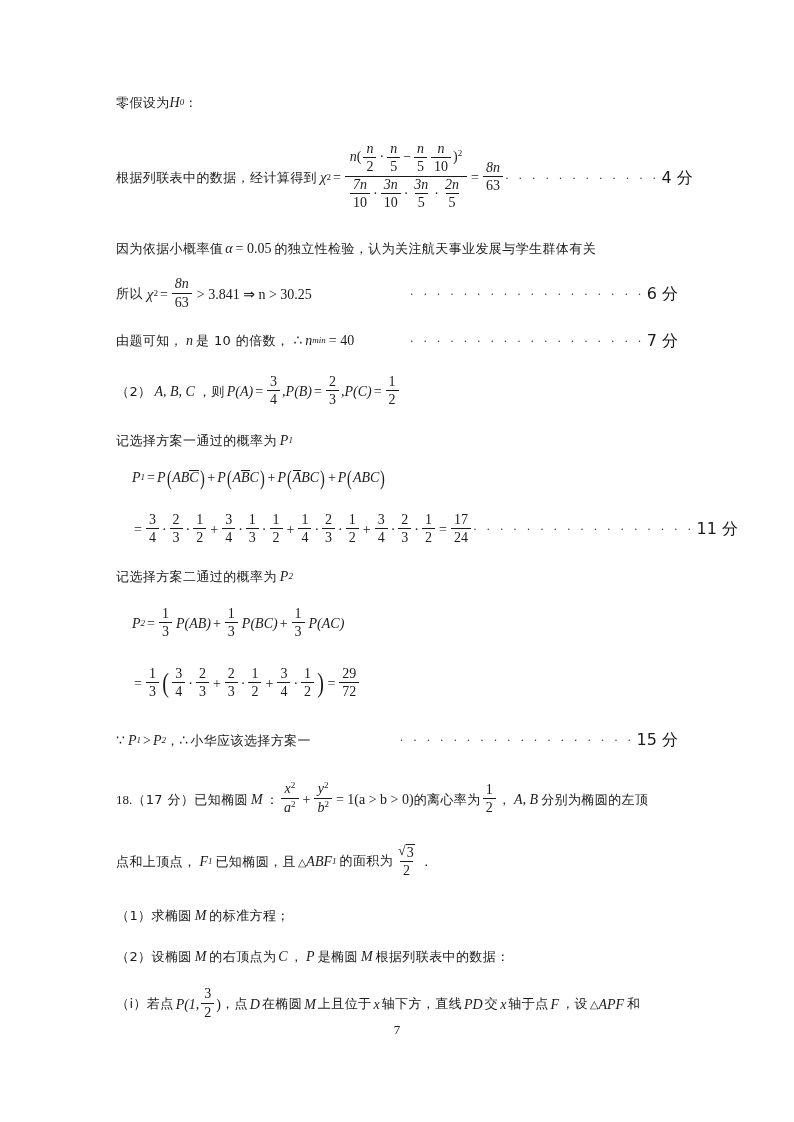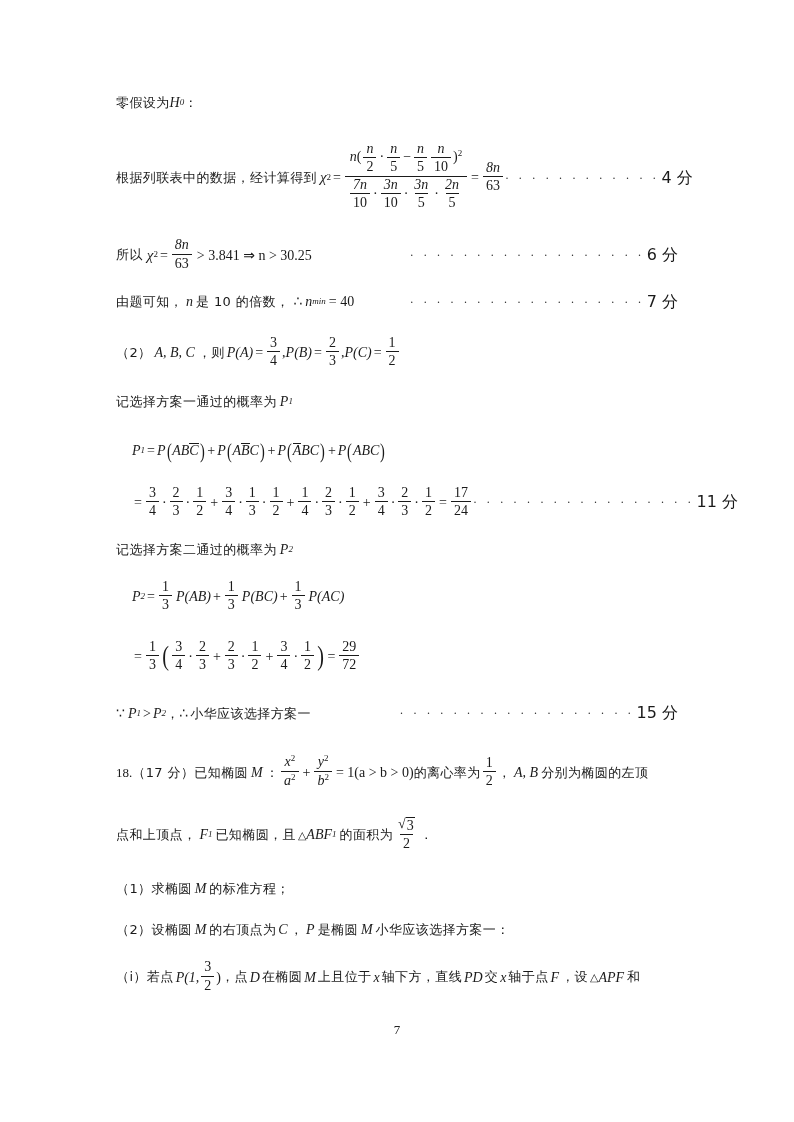--- a/index.html
+++ b/index.html
@@ -104,20 +104,26 @@
         <span class="num mi">8n</span>
         <span class="den mn">63</span>
       </span>
 
       <span class="leader">
         <span class="dots">· · · · · · · · · · · ·</span>
         <span class="score">4 分</span>
       </span>
     </div>
 
+    <div class="line blk" style="margin-bottom:18px;">
+      <span class="cn">因为依据小概率值</span>
+      <span class="mi" style="padding-left:2px;">α</span>
+      <span class="mn" style="padding:0 3px;">= 0.05</span>
+      <span class="cn">的独立性检验，认为关注航天事业发展与学生群体有关</span>
+    </div>
 
     <div class="line blk" style="margin-bottom:18px;">
       <span class="cn">所以</span>
       <span class="chi" style="font-size:15px;padding-left:4px;">χ</span>
         <span class="sup">2</span>
       <span class="mo">=</span>
       <span class="frac">
         <span class="num mi">8n</span>
         <span class="den mn">63</span>
       </span>
@@ -161,21 +167,21 @@
         </span>
       <span class="mn">,</span>
       <span class="mi">P(C)</span>
       <span class="mo">=</span>
       <span class="frac">
           <span class="num mn">1</span>
           <span class="den mn">2</span>
         </span>
     </div>
 
-    <div class="line blk" style="margin-bottom:24px;">
+    <div class="line blk" style="margin-bottom:12px;">
       <span class="cn">记选择方案一通过的概率为</span>
       <span class="mi" style="padding-left:3px;">P</span>
         <span class="sub">1</span>
     </div>
 
     <div class="line blk" style="margin-bottom:20px;padding-left:16px;">
       <span class="mi">P</span>
         <span class="sub">1</span>
       <span class="mo">=</span>
       <span class="mi">P</span>
@@ -391,21 +397,21 @@
     </div>
 
     <div class="line blk" style="margin-bottom:26px;">
       <span class="cn">点和上顶点，</span>
       <span class="mi" style="padding-left:3px;">F</span>
         <span class="sub">1</span>
       <span class="cn" style="padding-left:3px;">已知椭圆，且</span>
       <span class="mn" style="font-size:11px;padding-left:2px;">△</span>
       <span class="mi">ABF</span>
         <span class="sub">1</span>
-      <span class="cn" style="padding-left:3px;">的面积为</span>
+      <span class="cn" style="padding-left:3px;font-family:Liberation Mono, monospace;">的面积为</span>
       <span class="frac">
         <span class="num"><span class="radical">
               <span class="sign mn">√</span>
               <span class="rad-body mn">3</span>
             </span></span>
         <span class="den mn">2</span>
       </span>
       <span class="cn">．</span>
     </div>
 
@@ -419,21 +425,21 @@
     <div class="line blk" style="margin-bottom:20px;">
       <span class="cn">（2）</span>
       <span class="cn">设椭圆</span>
       <span class="mi" style="padding:0 3px;">M</span>
       <span class="cn">的右顶点为</span>
       <span class="mi" style="padding:0 2px;">C</span>
       <span class="cn">，</span>
       <span class="mi" style="padding:0 3px;">P</span>
       <span class="cn">是椭圆</span>
       <span class="mi" style="padding:0 3px;">M</span>
-      <span class="cn">小华应该选择方案一：</span>
+      <span class="cn">根据列联表中的数据：</span>
     </div>
 
     <div class="line blk" style="margin-bottom:0;">
       <span class="cn">（i）</span>
       <span class="cn">若点</span>
       <span class="mi" style="padding-left:2px;">P(1,</span>
       <span class="frac">
           <span class="num mn">3</span>
           <span class="den mn">2</span>
         </span>

